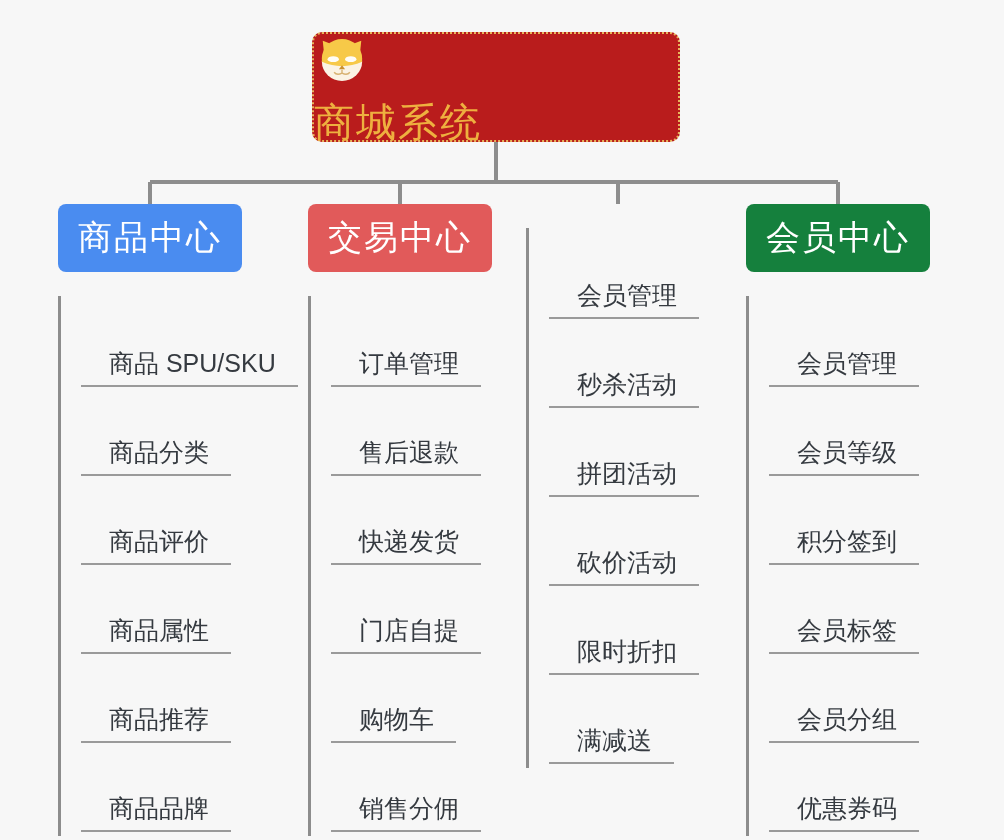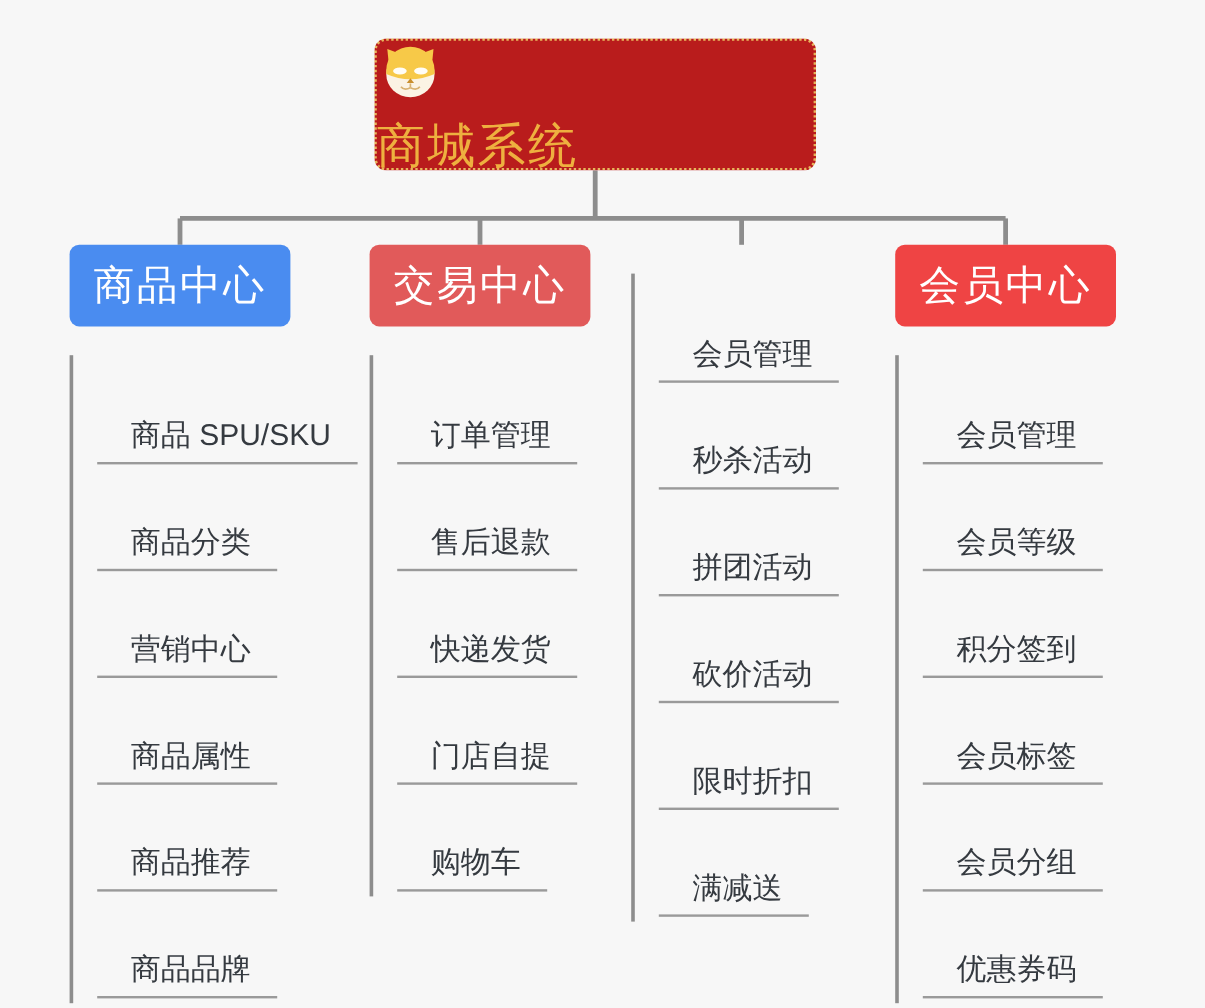--- a/index.html
+++ b/index.html
@@ -151,21 +151,21 @@
           <span>商品中心</span>
         </div>
         <ul class="leaf-list">
           <li class="leaf-item">
             <span class="leaf-label">商品 SPU/SKU</span>
           </li>
           <li class="leaf-item">
             <span class="leaf-label">商品分类</span>
           </li>
           <li class="leaf-item">
-            <span class="leaf-label">营销中心</span>
+            <span class="leaf-label">商品评价</span>
           </li>
           <li class="leaf-item">
             <span class="leaf-label">商品属性</span>
           </li>
           <li class="leaf-item">
             <span class="leaf-label">商品推荐</span>
           </li>
           <li class="leaf-item">
             <span class="leaf-label">商品品牌</span>
           </li>
@@ -184,20 +184,23 @@
           </li>
           <li class="leaf-item">
             <span class="leaf-label">快递发货</span>
           </li>
           <li class="leaf-item">
             <span class="leaf-label">门店自提</span>
           </li>
           <li class="leaf-item">
             <span class="leaf-label">购物车</span>
           </li>
+          <li class="leaf-item">
+            <span class="leaf-label">销售分佣</span>
+          </li>
         </ul>
       </div>
       <div class="column" style="left: 526px; width: 184px;">
         <ul class="leaf-list">
           <li class="leaf-item">
             <span class="leaf-label">会员管理</span>
           </li>
           <li class="leaf-item">
             <span class="leaf-label">秒杀活动</span>
           </li>
@@ -209,21 +212,21 @@
           </li>
           <li class="leaf-item">
             <span class="leaf-label">限时折扣</span>
           </li>
           <li class="leaf-item">
             <span class="leaf-label">满减送</span>
           </li>
         </ul>
       </div>
       <div class="column" style="left: 746px; width: 184px;">
-        <div class="cat-header" style="background: #ef4444;">
+        <div class="cat-header" style="background: #15803d;">
           <span>会员中心</span>
         </div>
         <ul class="leaf-list">
           <li class="leaf-item">
             <span class="leaf-label">会员管理</span>
           </li>
           <li class="leaf-item">
             <span class="leaf-label">会员等级</span>
           </li>
           <li class="leaf-item">

